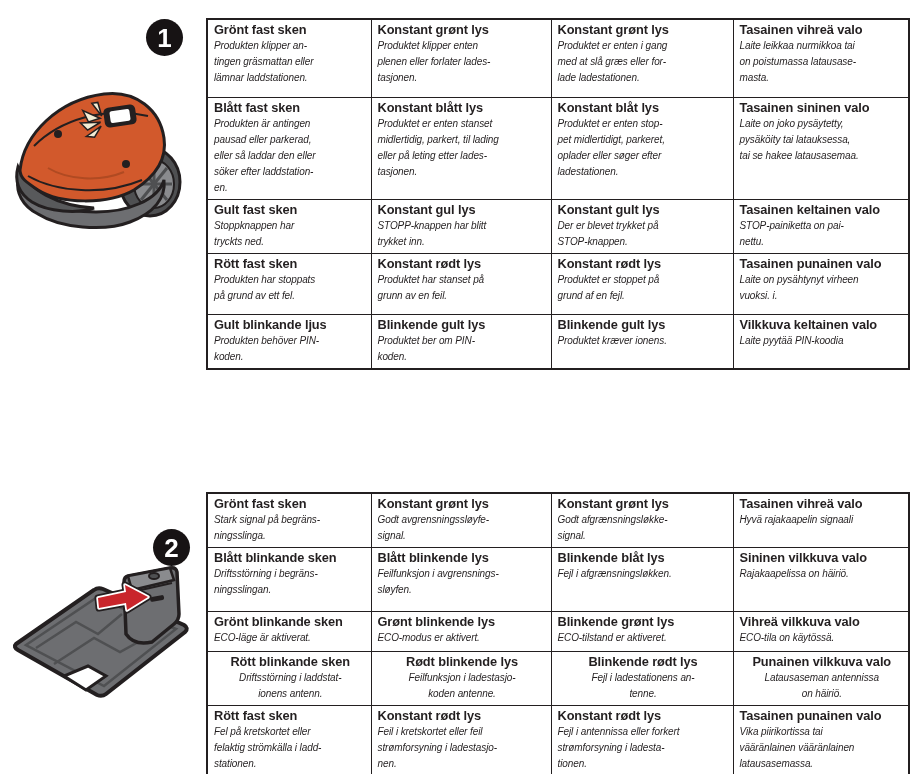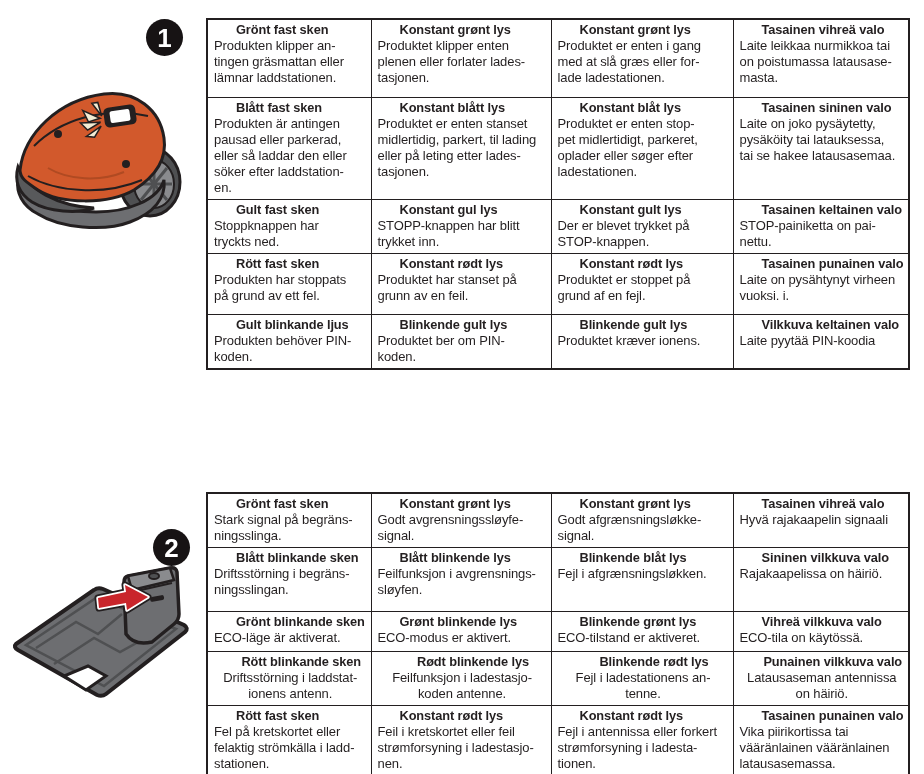--- a/index.html
+++ b/index.html
@@ -18,25 +18,25 @@
     position:absolute;border-collapse:collapse;table-layout:fixed;
     background:#ffffff;border:2px solid #231f20;
   }
   table.led-table td{
     border:1.5px solid #231f20;vertical-align:top;
     padding:2px 4px 3px 6px;overflow:hidden;
   }
   .cell-title{
     font-weight:bold;font-size:12.8px;line-height:16px;letter-spacing:-0.1px;
     white-space:pre-line;
-    margin-left:22px;
   }
   .cell-body{
-    font-size:13px;line-height:16px;letter-spacing:-0.1px;
+    font-size:10px;line-height:16px;letter-spacing:-0.1px;
     white-space:pre-line;
+    font-style:italic;
   }
   .illus{position:absolute;}
 </style>
 </head>
 <body>
 
 <div class="page">
 
   <div class="fig-badge" style="left:146px;top:19px;">
     <span>1</span>

